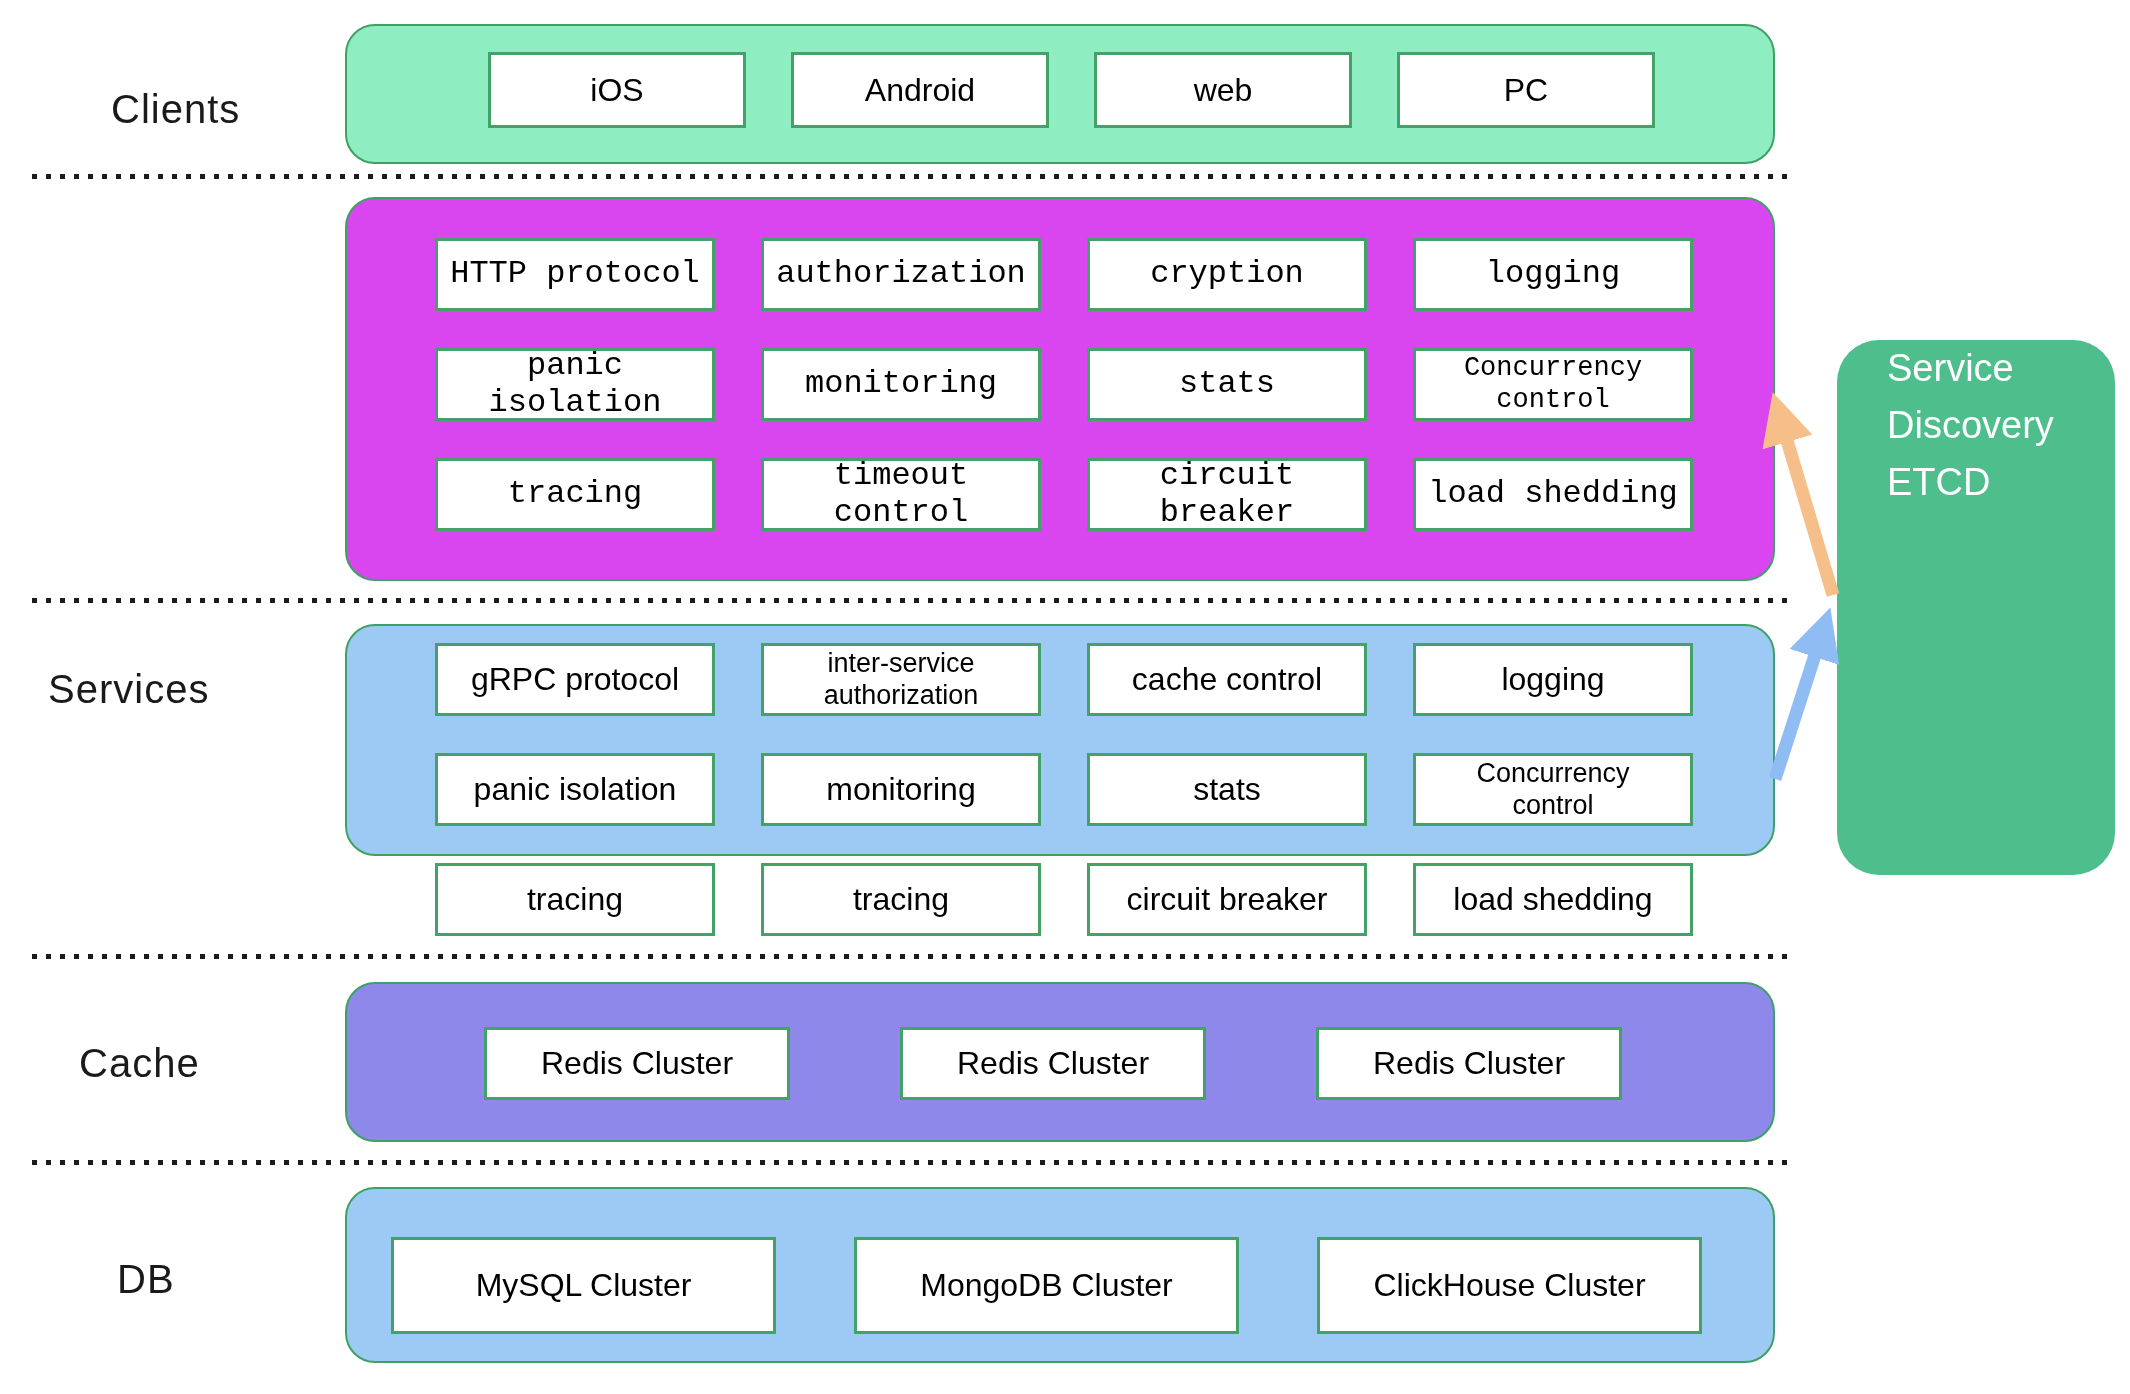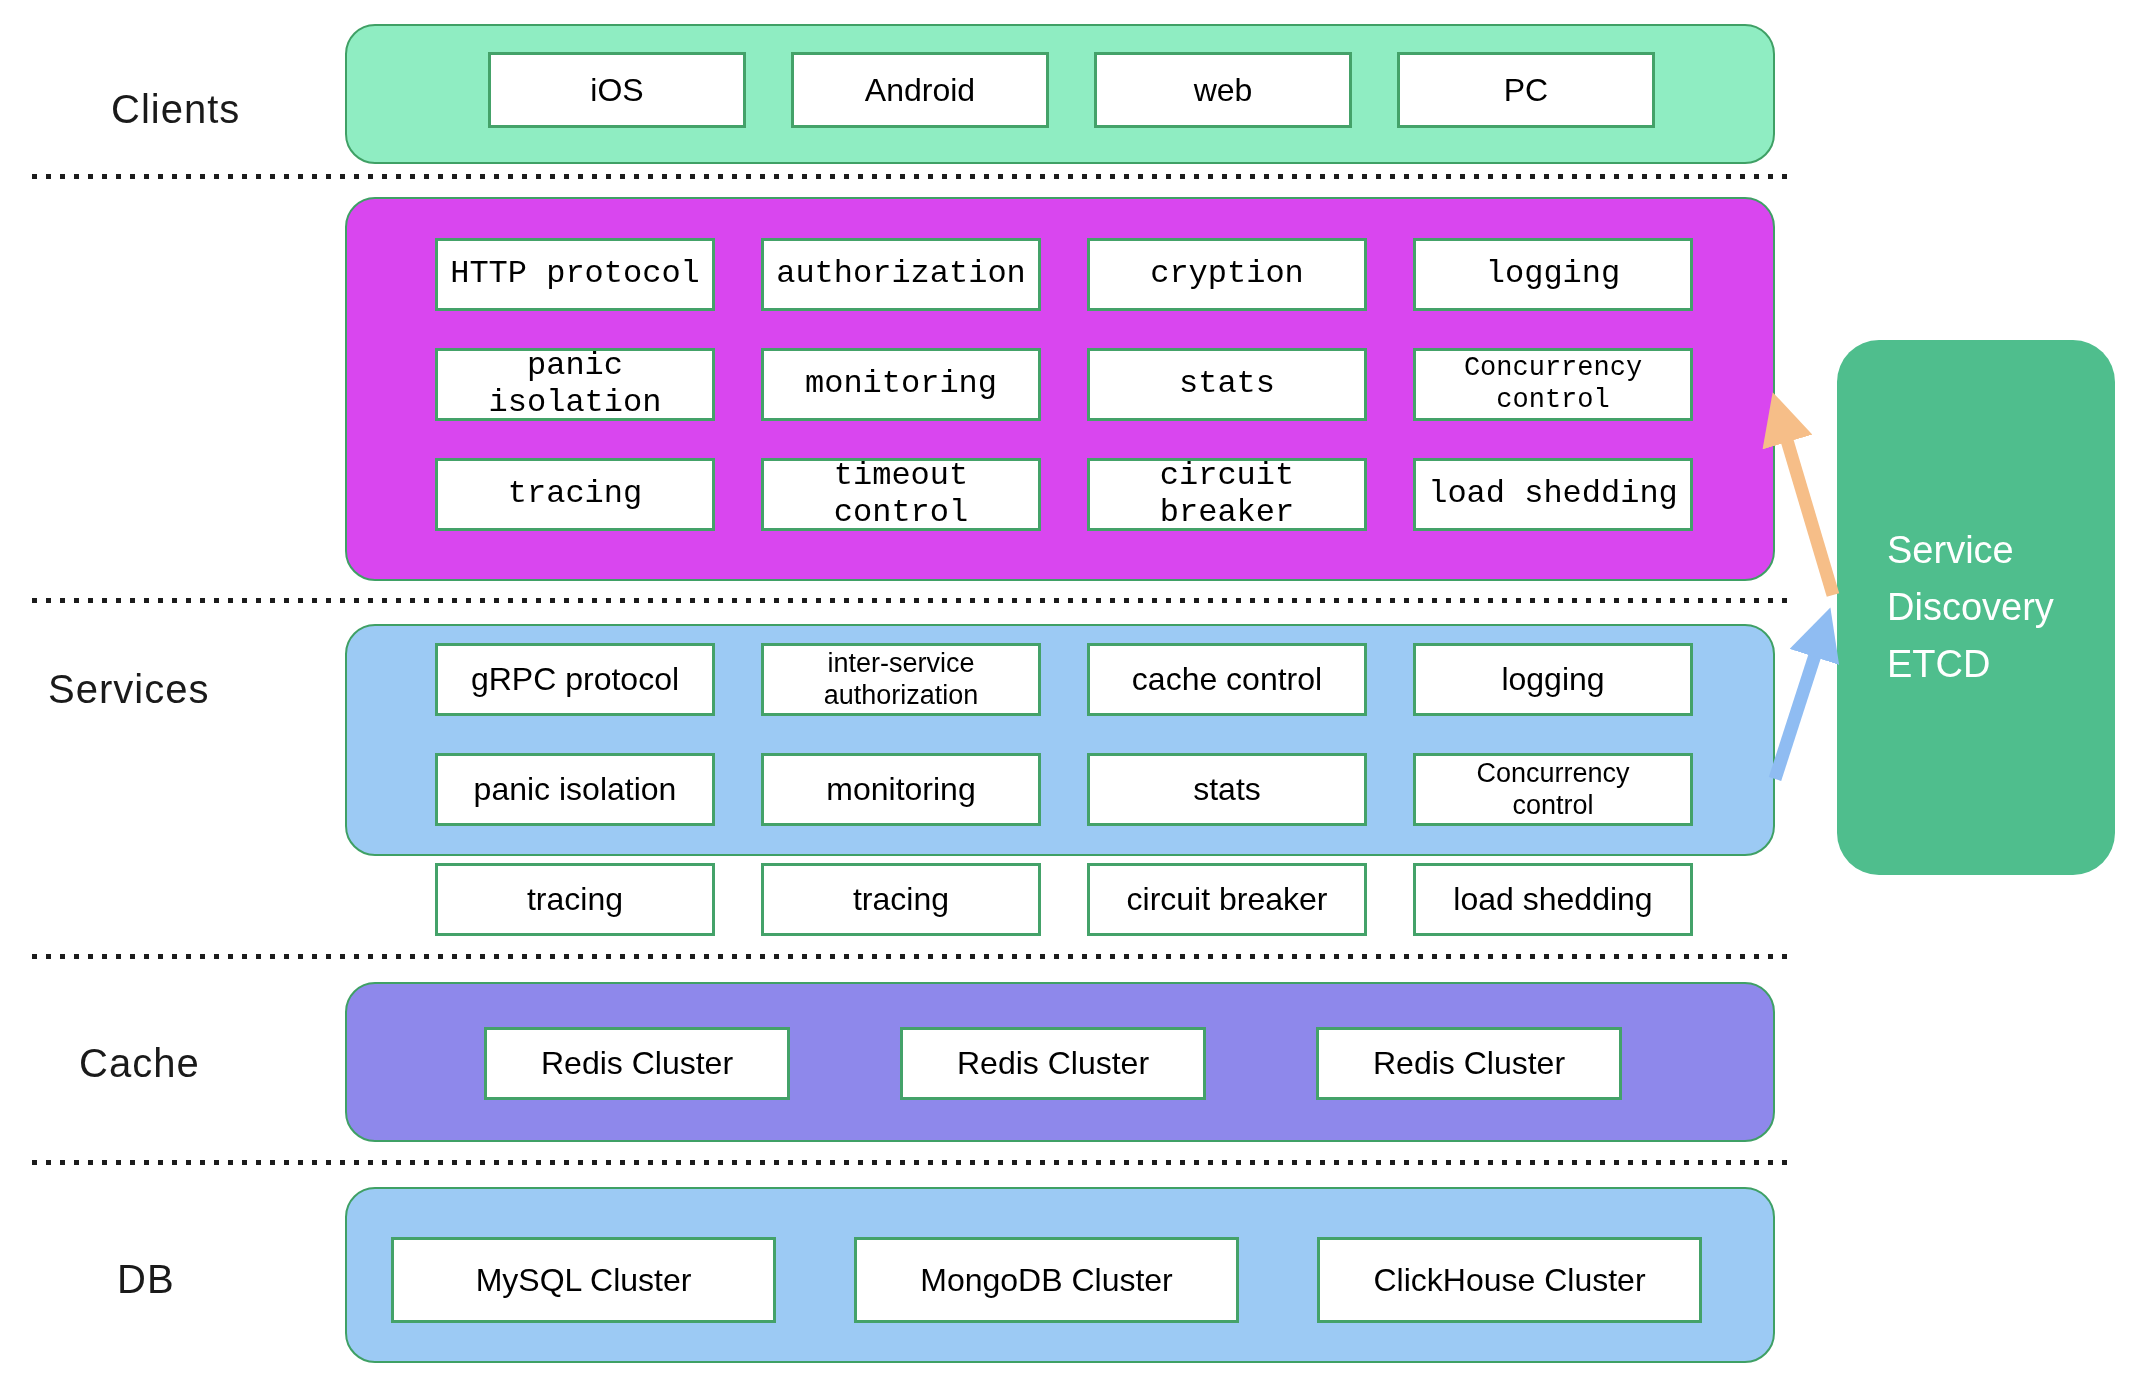--- a/index.html
+++ b/index.html
@@ -29,27 +29,27 @@
   .layer-db{top:1187px;height:176px;background:#9CCAF4;
                  display:flex;gap:78px;padding:48px 0 0 44px;}
 
   
   .wbox{box-sizing:border-box;background:#ffffff;border:3px solid #44A269;
         display:flex;align-items:center;justify-content:center;text-align:center;
         font-size:32px;line-height:1.15;}
   .layer-clients .wbox{width:258px;height:76px;}
   .layer-gateway .wbox,.layer-services .wbox{width:280px;height:73px;}
   .layer-cache .wbox{width:306px;height:73px;}
-  .layer-db .wbox{width:385px;height:86px;}
+  .layer-db .wbox{width:385px;height:97px;}
   .wbox.two-line{font-size:27px;padding:0 42px;}
 
   
   .etcd{position:absolute;left:1837px;top:340px;width:278px;height:535px;box-sizing:border-box;
         background:#4FBE8D;border-radius:42px;color:#ffffff;
-        display:flex;flex-direction:column;justify-content:center;
+        display:flex;flex-direction:column;
         padding-left:50px;font-size:38px;line-height:57px;}
 
   .arrows{position:absolute;left:0;top:0;pointer-events:none;}
 </style>
 </head>
 <body>
 
 <div class="page">
 
   <div class="row-label" style="left:95px;top:86px;margin-left:16px;">Clients</div>

